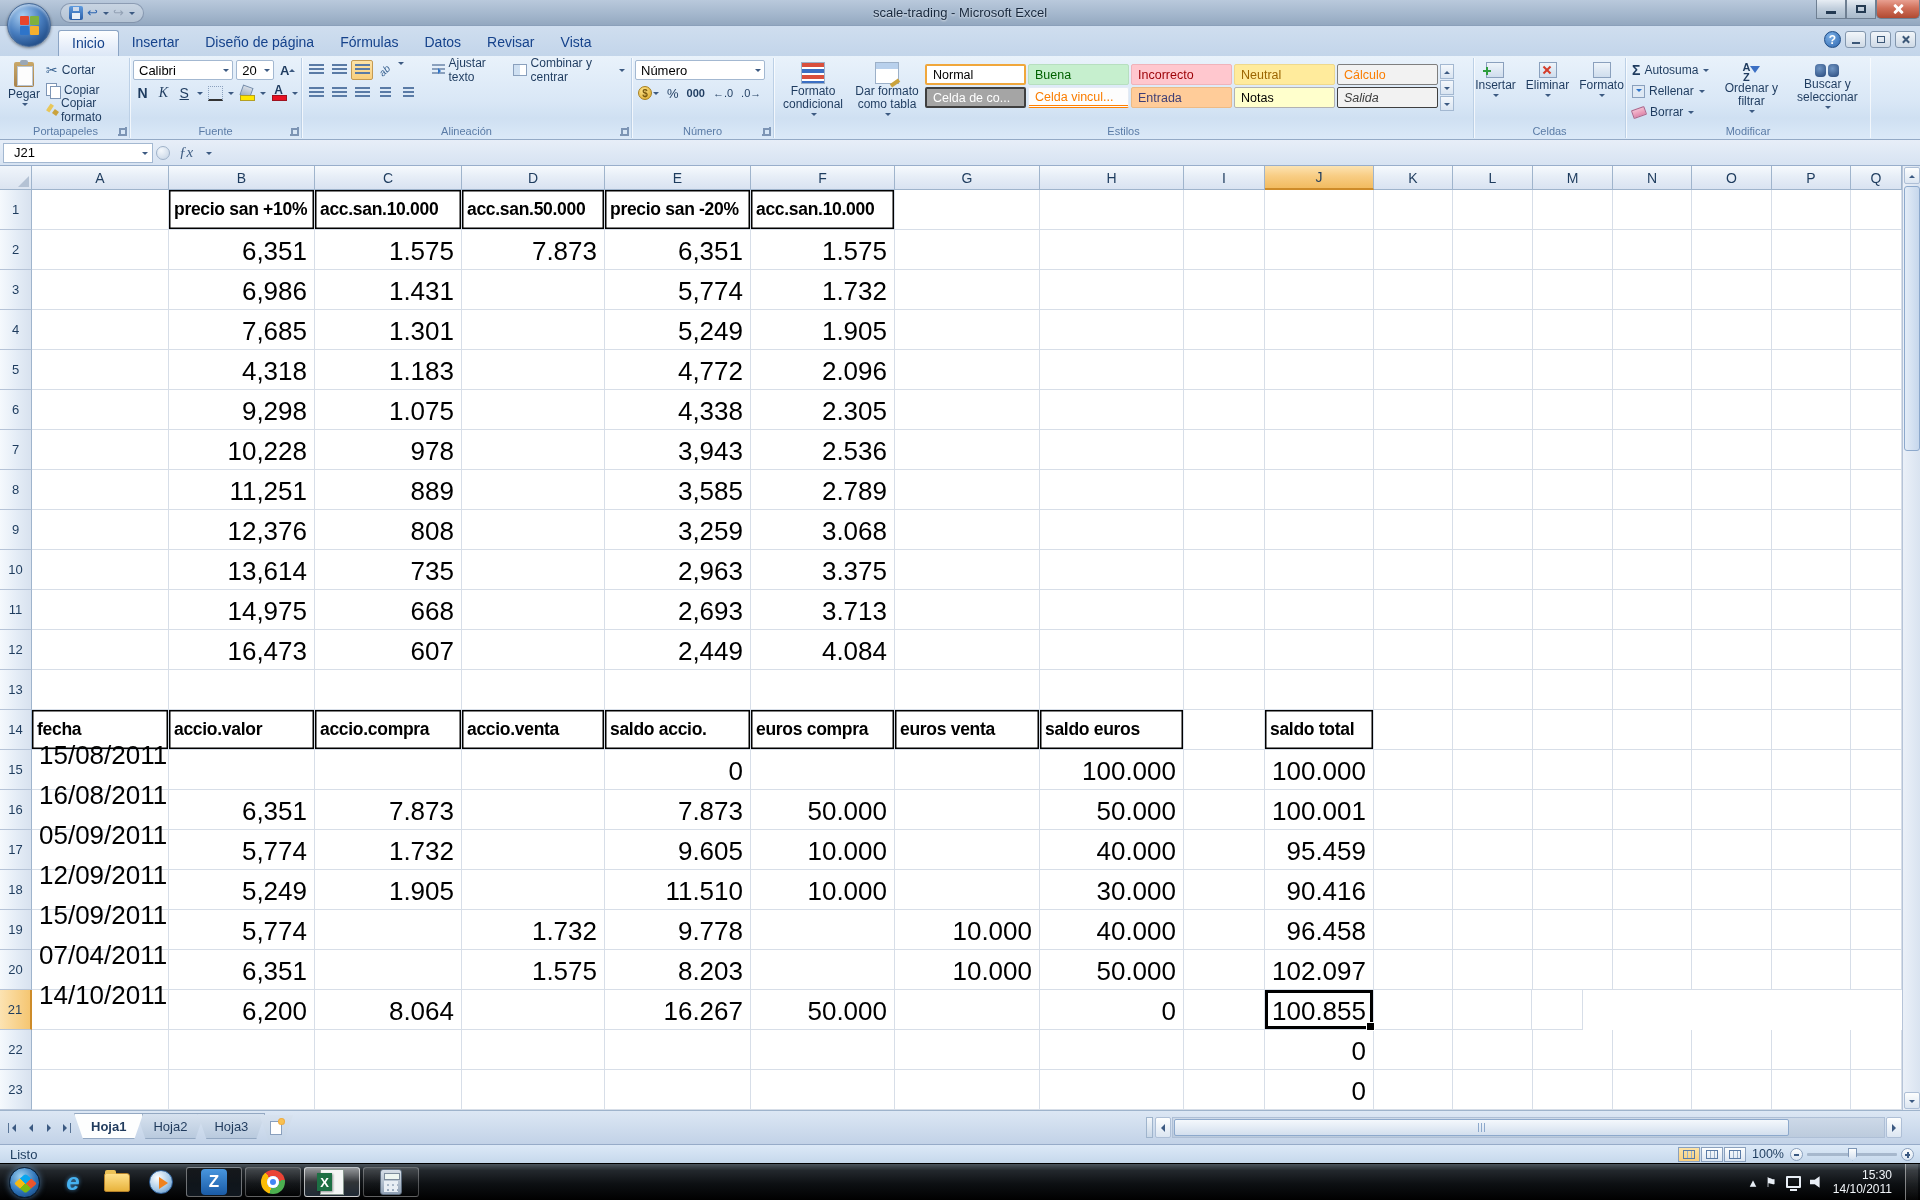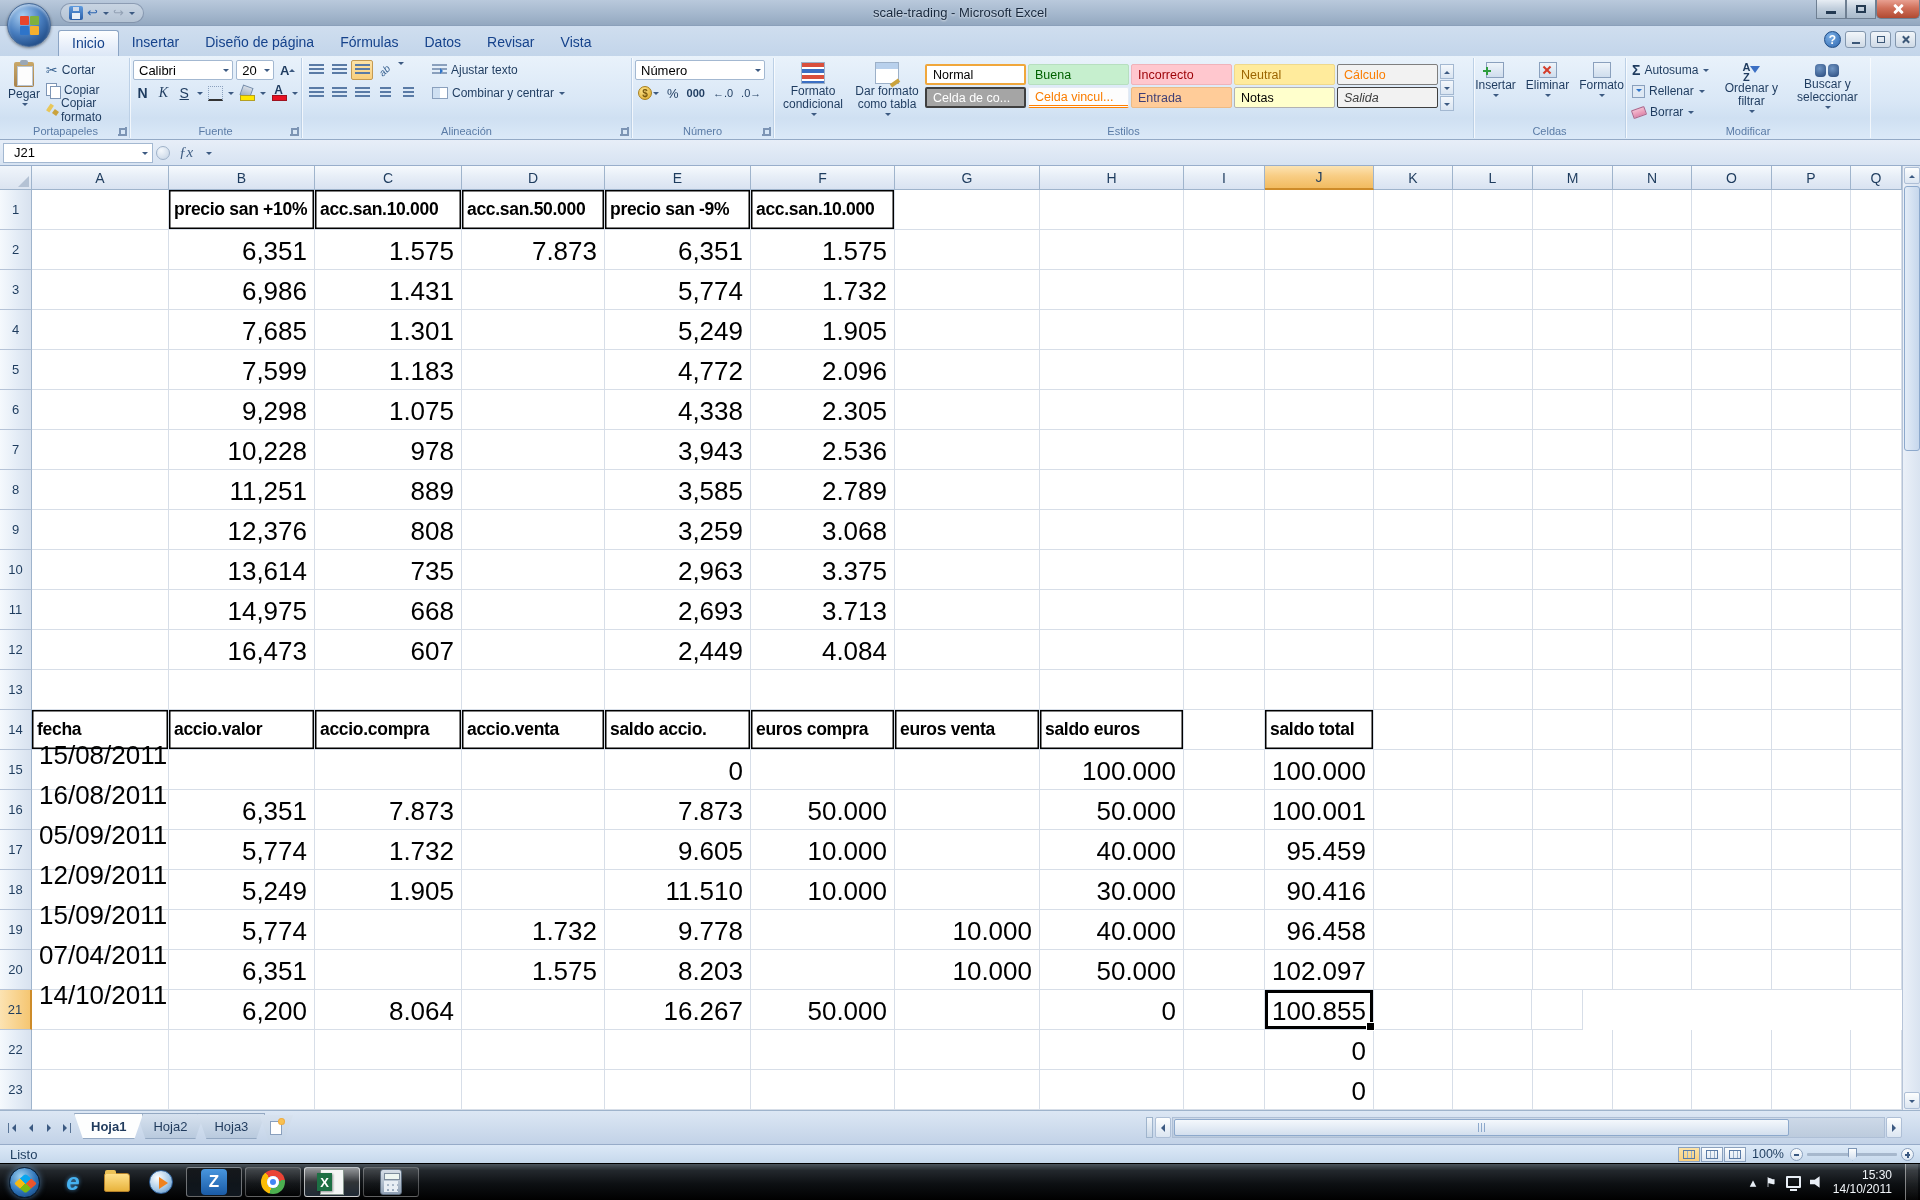--- a/index.html
+++ b/index.html
@@ -362,21 +362,21 @@
                 <span class="align-icon"></span>
               </div>
             <div class="toolbtn">
                 <span class="align-icon" style="width:11px"></span>
               </div>
             <div class="toolbtn">
                 <span class="align-icon" style="width:11px"></span>
               </div>
           </div>
         </div>
-        <div style="display:flex;flex-direction:column;gap:3px;">
+        <div style="display:flex;flex-direction:row;gap:3px;">
           <div class="smallrow">
               <span class="wrap-icon"></span>
               <span>Ajustar texto</span>
             </div>
           <div class="smallrow">
               <span class="merge-icon"></span>
               <span>Combinar y centrar</span>
               <span class="chev"></span>
             </div>
         </div>
@@ -540,21 +540,21 @@
           <div class="colh" style="width: 51px;">Q</div>
         </div>
     </div>
     <div>
         <div class="grow">
           <div class="rowh">1</div>
           <div class="cell" style="width: 137px; flex: 0 0 137px;"></div>
           <div class="cell th" style="width: 146px; flex: 0 0 146px;">precio san +10%</div>
           <div class="cell th" style="width: 147px; flex: 0 0 147px;">acc.san.10.000</div>
           <div class="cell th" style="width: 143px; flex: 0 0 143px;">acc.san.50.000</div>
-          <div class="cell th" style="width: 146px; flex: 0 0 146px;">precio san -9%</div>
+          <div class="cell th" style="width: 146px; flex: 0 0 146px;">precio san -20%</div>
           <div class="cell th" style="width: 144px; flex: 0 0 144px;">acc.san.10.000</div>
           <div class="cell" style="width: 145px; flex: 0 0 145px;"></div>
           <div class="cell" style="width: 144px; flex: 0 0 144px;"></div>
           <div class="cell" style="width: 81px; flex: 0 0 81px;"></div>
           <div class="cell" style="width: 109px; flex: 0 0 109px;"></div>
           <div class="cell" style="width: 79px; flex: 0 0 79px;"></div>
           <div class="cell" style="width: 80px; flex: 0 0 80px;"></div>
           <div class="cell" style="width: 80px; flex: 0 0 80px;"></div>
           <div class="cell" style="width: 79px; flex: 0 0 79px;"></div>
           <div class="cell" style="width: 80px; flex: 0 0 80px;"></div>
@@ -617,21 +617,21 @@
           <div class="cell" style="width: 80px; flex: 0 0 80px;"></div>
           <div class="cell" style="width: 80px; flex: 0 0 80px;"></div>
           <div class="cell" style="width: 79px; flex: 0 0 79px;"></div>
           <div class="cell" style="width: 80px; flex: 0 0 80px;"></div>
           <div class="cell" style="width: 79px; flex: 0 0 79px;"></div>
           <div class="cell" style="width: 51px; flex: 0 0 51px;"></div>
         </div>
         <div class="grow">
           <div class="rowh">5</div>
           <div class="cell" style="width: 137px; flex: 0 0 137px;"></div>
-          <div class="cell num" style="width: 146px; flex: 0 0 146px;">7,599</div>
+          <div class="cell num" style="width: 146px; flex: 0 0 146px;">4,318</div>
           <div class="cell num" style="width: 147px; flex: 0 0 147px;">1.183</div>
           <div class="cell" style="width: 143px; flex: 0 0 143px;"></div>
           <div class="cell num" style="width: 146px; flex: 0 0 146px;">4,772</div>
           <div class="cell num" style="width: 144px; flex: 0 0 144px;">2.096</div>
           <div class="cell" style="width: 145px; flex: 0 0 145px;"></div>
           <div class="cell" style="width: 144px; flex: 0 0 144px;"></div>
           <div class="cell" style="width: 81px; flex: 0 0 81px;"></div>
           <div class="cell" style="width: 109px; flex: 0 0 109px;"></div>
           <div class="cell" style="width: 79px; flex: 0 0 79px;"></div>
           <div class="cell" style="width: 80px; flex: 0 0 80px;"></div>

